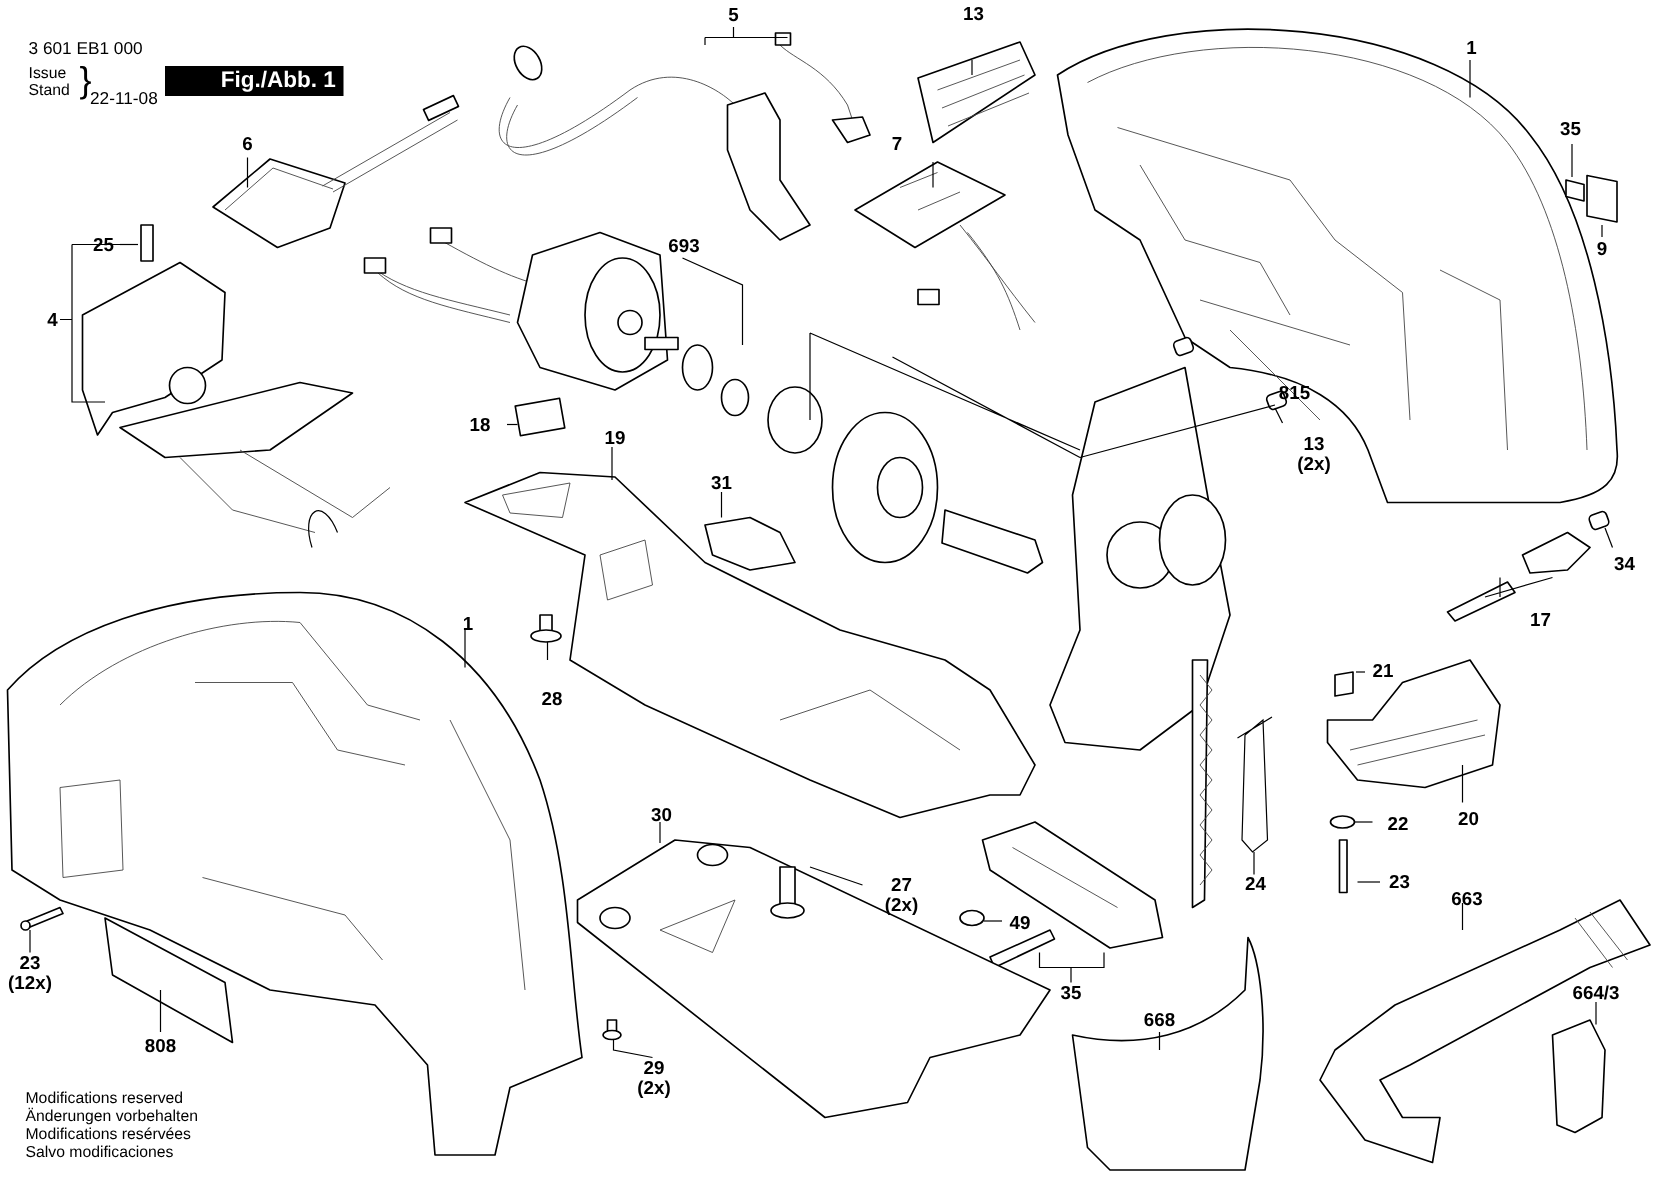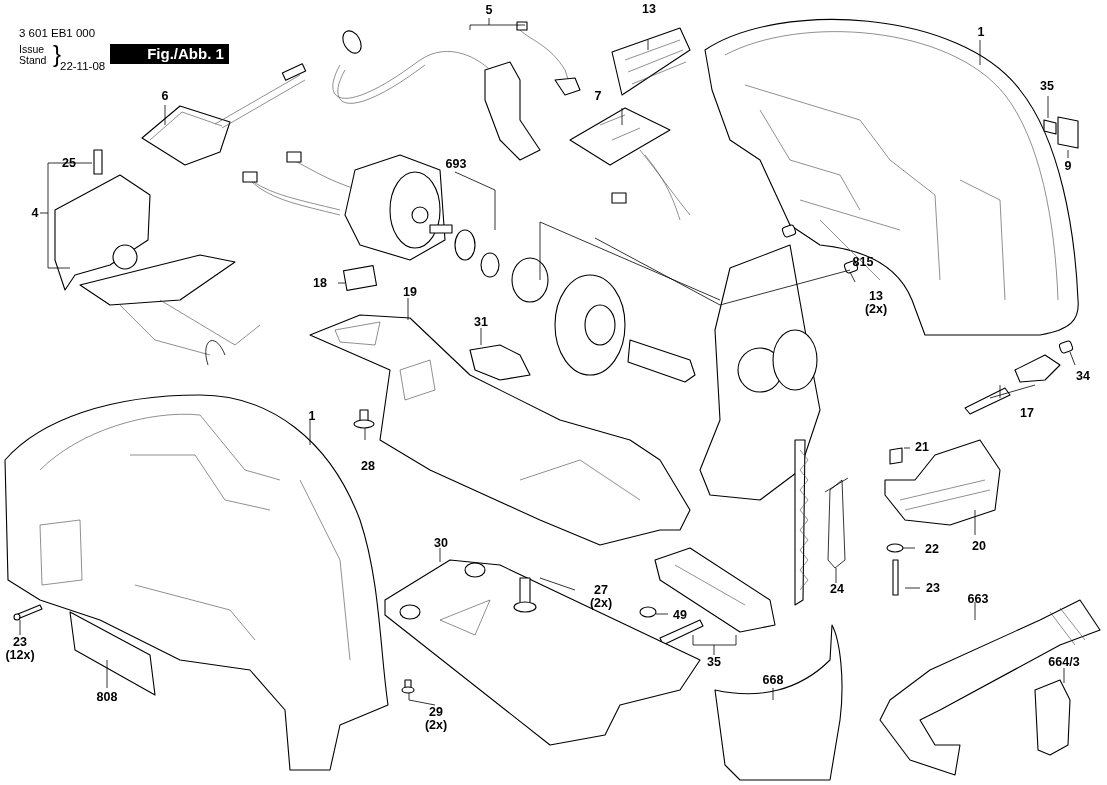--- a/index.html
+++ b/index.html
@@ -266,13 +266,19 @@
   <div class="lbl" style="left:933px;top:582px"><span>23</span></div>
   <div class="lbl" style="left:680px;top:609px"><span>49</span></div>
   <div class="lbl" style="left:978px;top:593px"><span>663</span></div>
   <div class="lbl" style="left:20px;top:636px"><span>23</span><span class="qty">(12x)</span></div>
   <div class="lbl" style="left:714px;top:656px"><span>35</span></div>
   <div class="lbl" style="left:1064px;top:656px"><span>664/3</span></div>
   <div class="lbl" style="left:773px;top:674px"><span>668</span></div>
   <div class="lbl" style="left:107px;top:691px"><span>808</span></div>
   <div class="lbl" style="left:436px;top:706px"><span>29</span><span class="qty">(2x)</span></div>
 
+  <div class="mods">
+    <div>Modifications reserved</div>
+    <div>Änderungen vorbehalten</div>
+    <div>Modifications resérvées</div>
+    <div>Salvo modificaciones</div>
+  </div>
 </div>
 
 </body></html>

